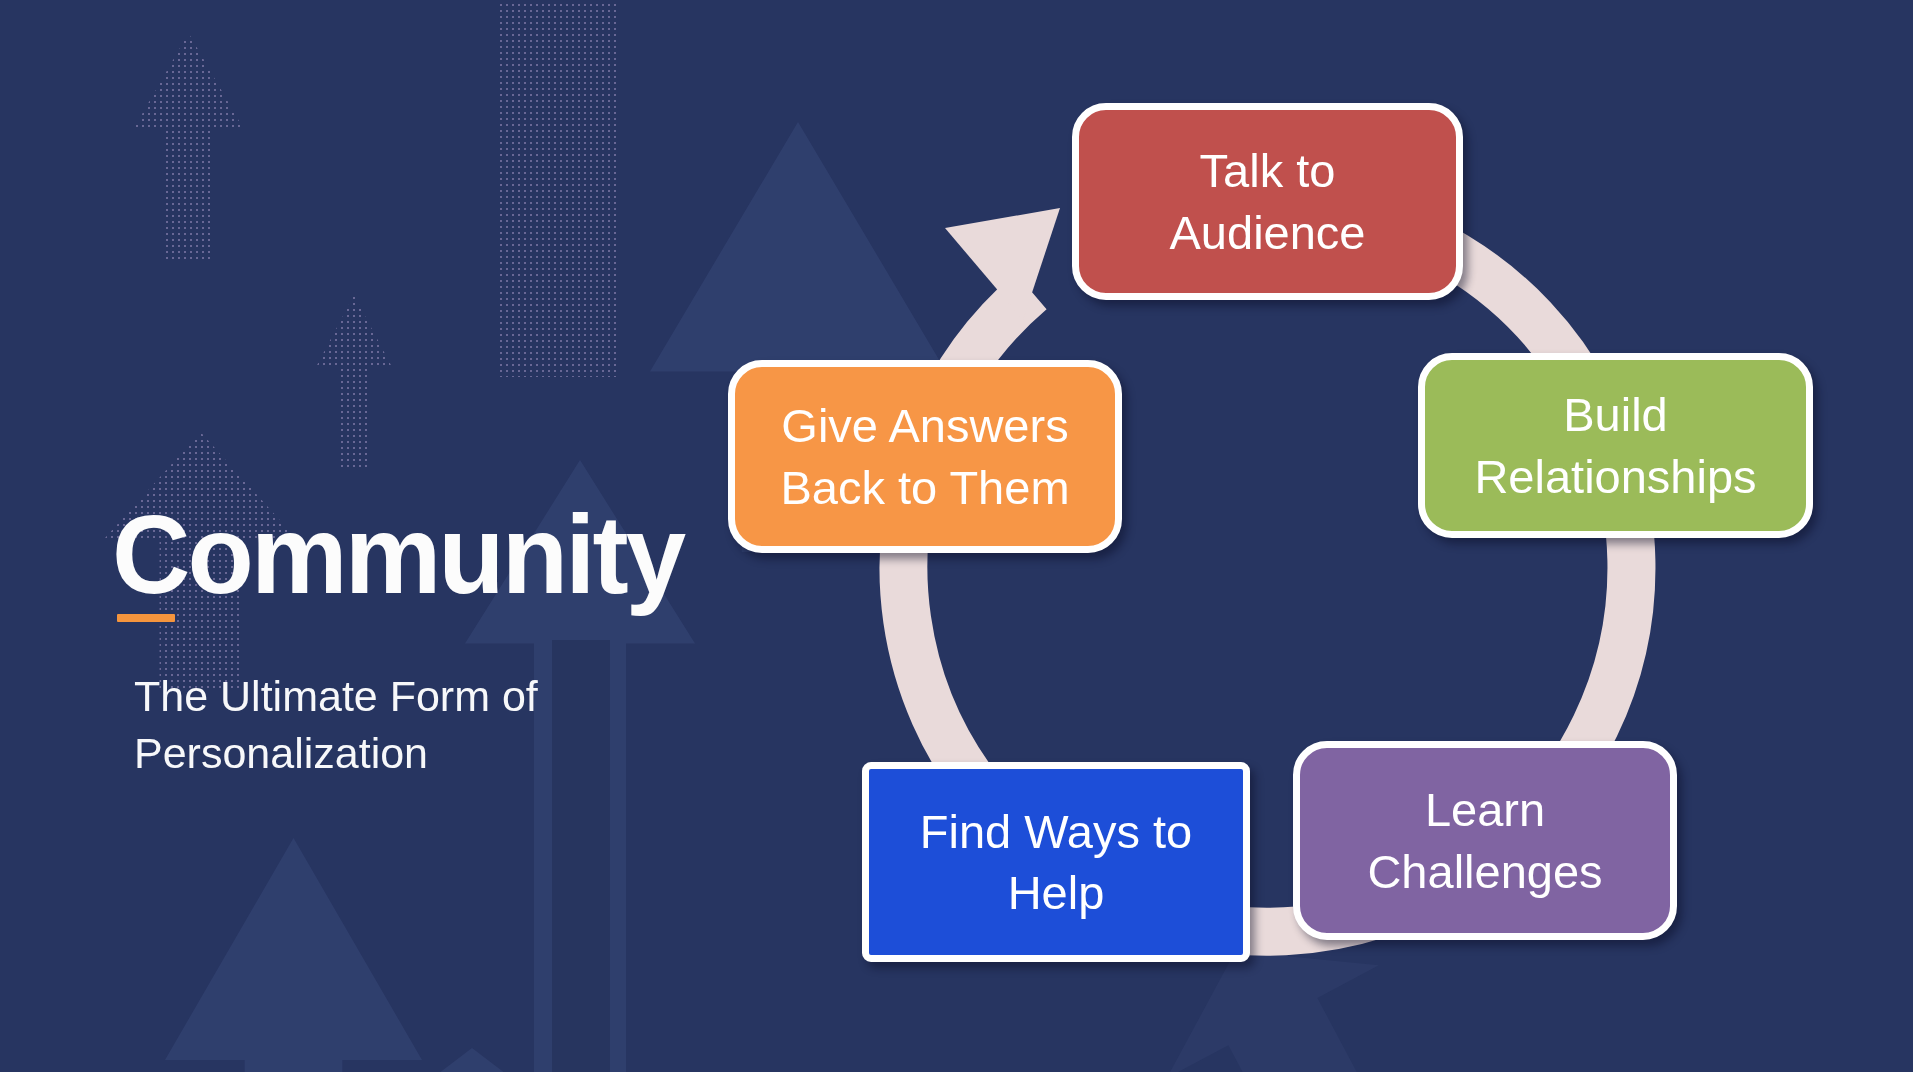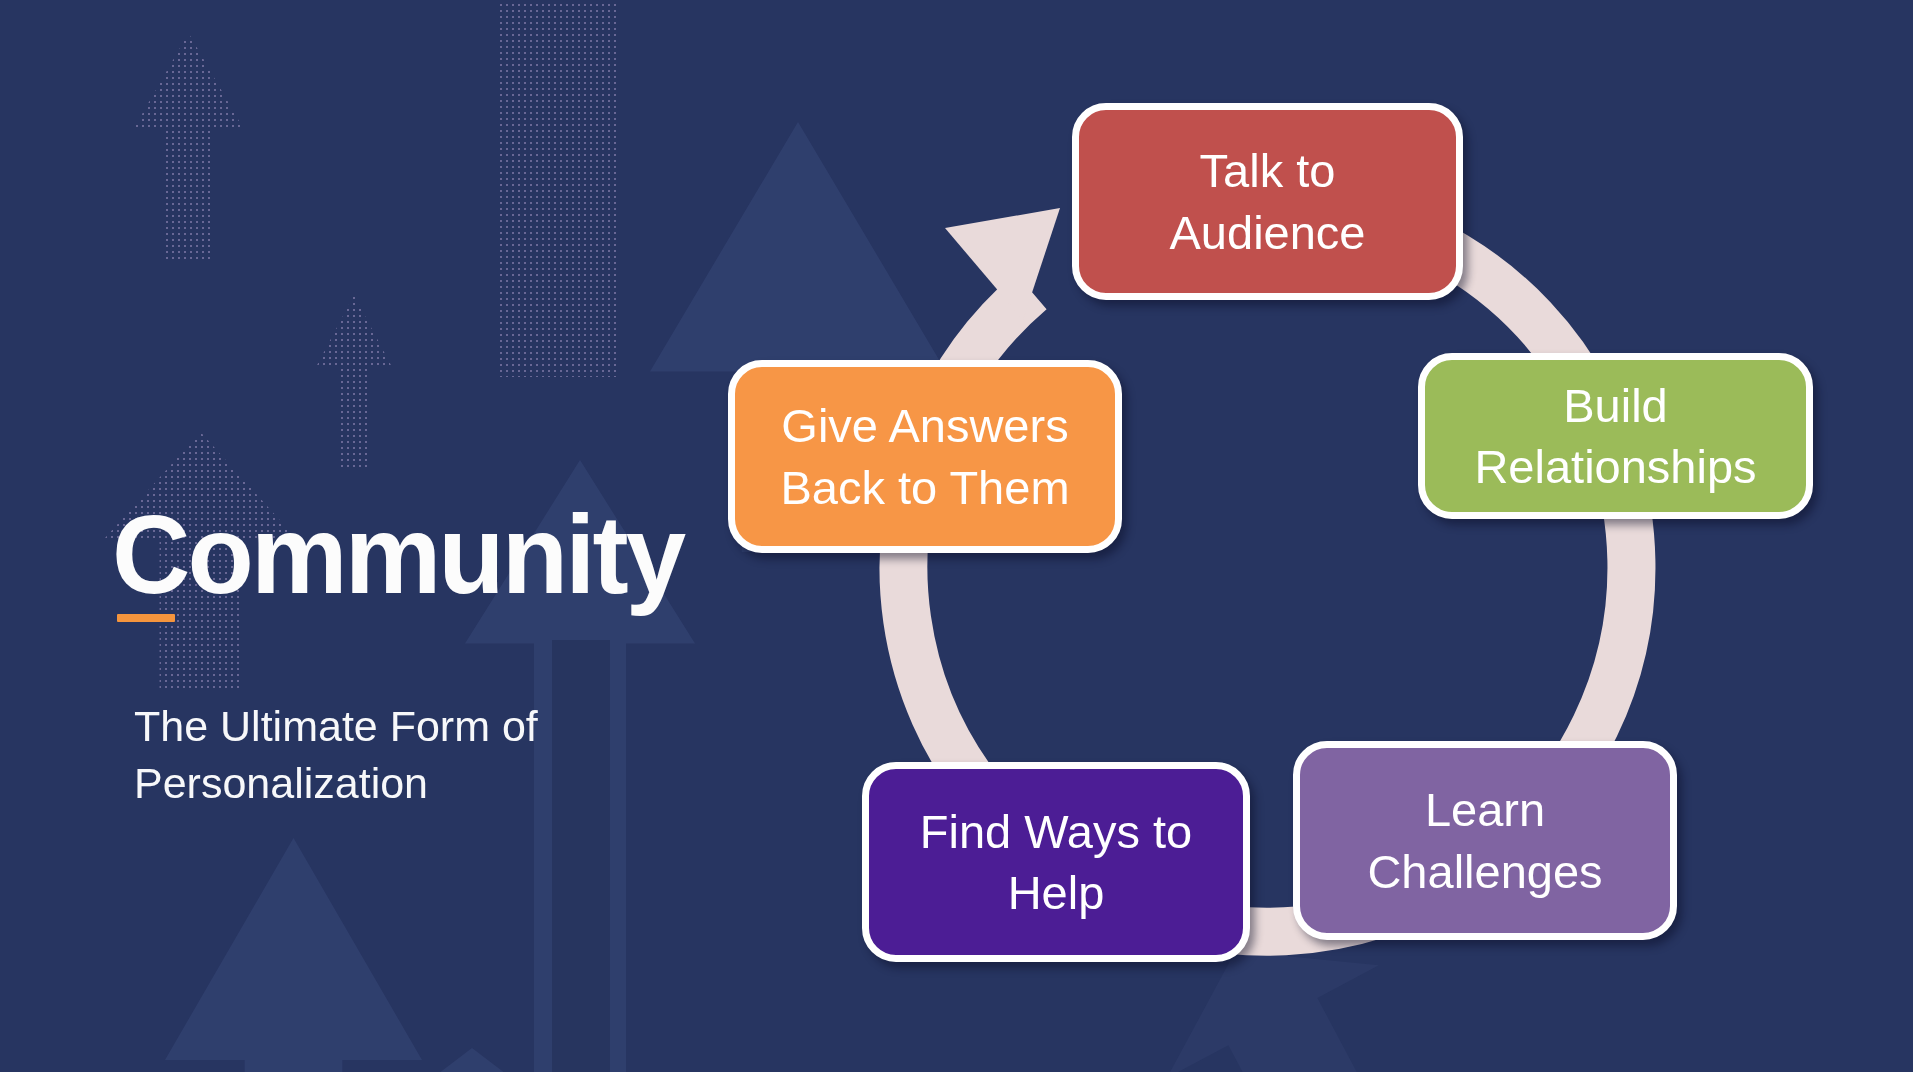--- a/index.html
+++ b/index.html
@@ -38,33 +38,33 @@
   #cycle-ring { position: absolute; left: 0; top: 0; z-index: 3; }
 
   
   .step { position: absolute; z-index: 4; box-sizing: border-box;
           border: 7px solid #ffffff; border-radius: 34px;
           display: flex; align-items: center; justify-content: center;
           text-align: center; padding: 0 44px;
           color: #ffffff; font-size: 47px; line-height: 1.3;
           box-shadow: 5px 6px 9px rgba(8,12,35,.45); }
   #step-top          { left: 1072px; top: 103px; width: 391px; height: 197px; }
-  #step-right        { left: 1418px; top: 353px; width: 395px; height: 166px; }
+  #step-right        { left: 1418px; top: 353px; width: 395px; height: 185px; }
   #step-bottom-right { left: 1293px; top: 741px; width: 384px; height: 199px; }
   #step-bottom-left  { left: 862px;  top: 762px; width: 388px; height: 200px; }
   #step-left         { left: 728px;  top: 360px; width: 394px; height: 193px; }
 
   
   #slide-title { position: absolute; left: 112px; top: 499px; z-index: 5;
                  margin: 0; color: #fcfcfc; font-size: 112px; font-weight: bold;
                  letter-spacing: -3px; line-height: 1; white-space: nowrap;
                  transform: scaleX(.97); transform-origin: left center; }
   #title-underline { position: absolute; left: 117px; top: 614px; z-index: 5;
                      width: 58px; height: 8px; border-radius: 1px; }
-  #slide-subtitle { position: absolute; left: 134px; top: 698px; z-index: 5;
+  #slide-subtitle { position: absolute; left: 134px; top: 668px; z-index: 5;
                     margin: 0; width: 480px; color: #f7f8fa;
                     font-size: 43px; line-height: 1.33; letter-spacing: 0; }
 </style>
 </head>
 <body>
 
 <div id="stage" style="background-color: rgb(39, 53, 97);">
 
   <div class="deco dotted arrow-up" id="deco-dot-arrow-1"></div>
   <div class="deco dotted arrow-up" id="deco-dot-arrow-2"></div>
@@ -88,21 +88,21 @@
   </div>
 
   <div class="step" id="step-right" style="background-color: rgb(155, 187, 89);">
     <span class="step-label">Build Relationships</span>
   </div>
 
   <div class="step" id="step-bottom-right" style="background-color: rgb(128, 100, 162);">
     <span class="step-label">Learn Challenges</span>
   </div>
 
-  <div class="step" id="step-bottom-left" style="background-color: #4c1d95;">
+  <div class="step" id="step-bottom-left" style="background-color: #1d4ed8; border-radius: 9px;">
     <span class="step-label">Find Ways to Help</span>
   </div>
 
   <div class="step" id="step-left" style="background-color: rgb(247, 150, 70); justify-content: center;">
     <span class="step-label">Give Answers Back to Them</span>
   </div>
 
   <h1 id="slide-title">Community</h1>
   <div id="title-underline" style="background-color: rgb(245, 149, 61);"></div>
   <p id="slide-subtitle">The Ultimate Form of Personalization</p>

